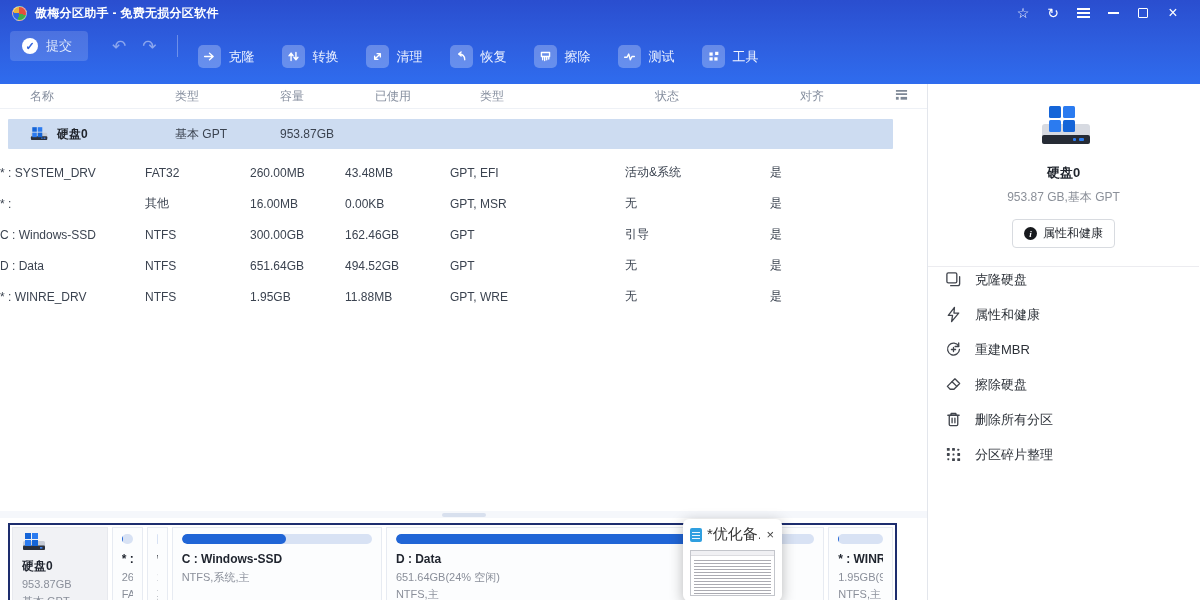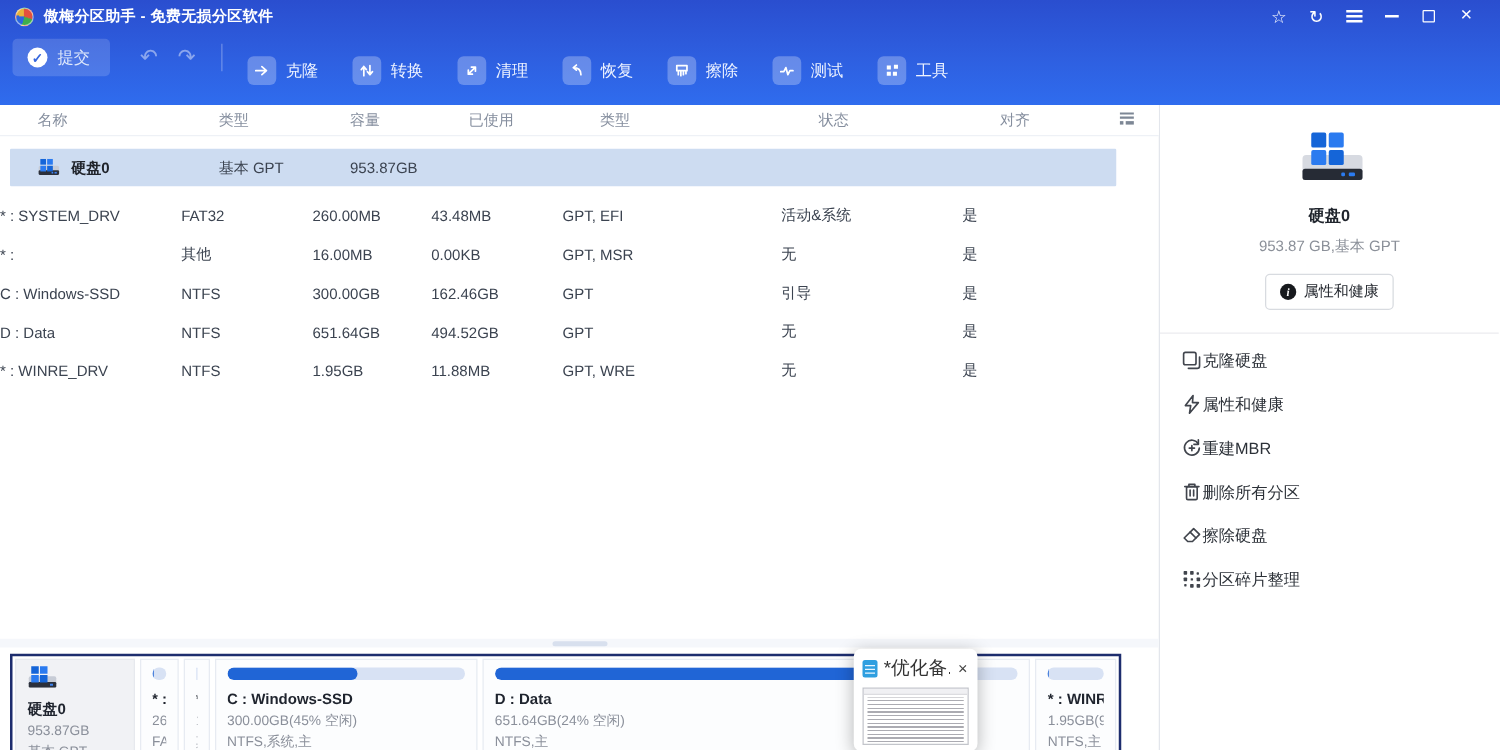--- a/index.html
+++ b/index.html
@@ -59,21 +59,21 @@
   .map-l1 { font-size:12px; font-weight:700; color:#1f242e; white-space:nowrap; overflow:hidden; line-height:1.6; }
   .map-l2, .map-l3 { font-size:11px; color:#8a8f9a; white-space:nowrap; overflow:hidden; line-height:1.55; }
 
   
   .sb-disk-name { font-size:13px; font-weight:700; color:#1f242c; margin-top:12px; }
   .sb-disk-meta { font-size:12px; color:#8b9099; margin-top:7px; }
   .props-btn { margin-top:13px; display:inline-flex; align-items:center; gap:6px; border:1px solid #d8dbe0; border-radius:4px; background:#fff; padding:5px 11px; font-size:12px; color:#24282f; }
   .info-dot { width:13px; height:13px; border-radius:50%; background:#17191d; color:#fff; font-size:9px; font-style:italic; font-weight:700; font-family:"Liberation Serif",serif; display:flex; align-items:center; justify-content:center; }
   .sb-divider { width:100%; height:1px; background:#ececf0; margin-top:18px; }
   .sb-actions { width:100%; padding-top:4px; }
-  .sb-item { display:flex; align-items:center; height:35px; padding-left:17px; font-size:13px; color:#2c3138; }
+  .sb-item { display:flex; gap:13px; height:35px; padding-left:17px; font-size:13px; color:#2c3138; }
   .sb-item svg { stroke:#41454d; fill:none; stroke-width:1.4; stroke-linecap:round; stroke-linejoin:round; flex:none; }
 
   
   .popup { position:absolute; left:683px; top:519px; width:99px; height:82px; background:#fff; border-radius:6px; box-shadow:0 3px 14px rgba(0,0,0,.28); z-index:20; padding:6px 7px; }
   .popup-head { display:flex; align-items:center; gap:5px; }
   .popup-title { font-size:15px; color:#333; white-space:nowrap; overflow:hidden; flex:1; }
   .popup-close { font-size:13px; color:#444; padding:0 1px; background:none; border:none; line-height:1; }
   .popup-preview { margin-top:6px; height:46px; border:1px solid #c3c5cb; background:#fff; overflow:hidden; }
   .pv-menustrip { height:5px; background:#f0f0f3; border-bottom:1px solid #dcdce0; }
   .pv-lines { margin:2px 3px; height:40px; background:repeating-linear-gradient(180deg, rgba(0,0,0,0) 0 2px, #8f8f98 2px 3px); opacity:.75; }
@@ -305,21 +305,20 @@
             </div>
           <div class="map-l1">* :</div>
           <div class="map-l2">16....</div>
           <div class="map-l3">其...</div>
         </div>
         <div class="map-block" style="width: 211px;">
           <div class="map-bar">
               <div class="map-bar-fill" style="width: 55%;"></div>
             </div>
           <div class="map-l1">C : Windows-SSD</div>
-          <div class="map-l2">300.00GB(45% 空闲)</div>
           <div class="map-l3">NTFS,系统,主</div>
         </div>
         <div class="map-block" style="width: 440px;">
           <div class="map-bar">
               <div class="map-bar-fill" style="width: 76%;"></div>
             </div>
           <div class="map-l1">D : Data</div>
           <div class="map-l2">651.64GB(24% 空闲)</div>
           <div class="map-l3">NTFS,主</div>
         </div>
@@ -370,32 +369,32 @@
         <div class="sb-item">
           <svg width="17" height="17" viewBox="0 0 18 18">
               <path d="M14.5 5.5 A 6.3 6.3 0 1 0 15.3 9"></path>
               <path d="M14.5 2 v3.8 h-3.8"></path>
               <path d="M9 6.8 v4.4 M6.8 9 h4.4"></path>
             </svg>
           <span>重建MBR</span>
         </div>
         <div class="sb-item">
           <svg width="17" height="17" viewBox="0 0 18 18">
+              <path d="M10.5 3 L15.5 8 L9.5 14 H5.5 L2.5 11 Z"></path>
+              <path d="M7.5 6 L12.5 11"></path>
+            </svg>
+          <span>擦除硬盘</span>
+        </div>
+        <div class="sb-item">
+          <svg width="17" height="17" viewBox="0 0 18 18">
               <path d="M3 4.5 h12 M6.5 4.5 v-2 h5 v2"></path>
               <rect x="4.5" y="4.5" width="9" height="11" rx="1.2"></rect>
               <path d="M7.5 7.5 v5 M10.5 7.5 v5"></path>
             </svg>
           <span>删除所有分区</span>
-        </div>
-        <div class="sb-item">
-          <svg width="17" height="17" viewBox="0 0 18 18">
-              <path d="M10.5 3 L15.5 8 L9.5 14 H5.5 L2.5 11 Z"></path>
-              <path d="M7.5 6 L12.5 11"></path>
-            </svg>
-          <span>擦除硬盘</span>
         </div>
         <div class="sb-item">
           <svg width="17" height="17" viewBox="0 0 18 18">
               <g fill="#41454d" stroke="none">
                 <rect x="2" y="2" width="3" height="3" rx="0.6"></rect>
                 <rect x="7.5" y="2" width="3" height="3" rx="0.6"></rect>
                 <rect x="13" y="3" width="2" height="2" rx="0.5"></rect>
                 <rect x="2" y="7.5" width="3" height="3" rx="0.6"></rect>
                 <rect x="8" y="8" width="2" height="2" rx="0.5"></rect>
                 <rect x="13" y="7.5" width="3" height="3" rx="0.6"></rect>

